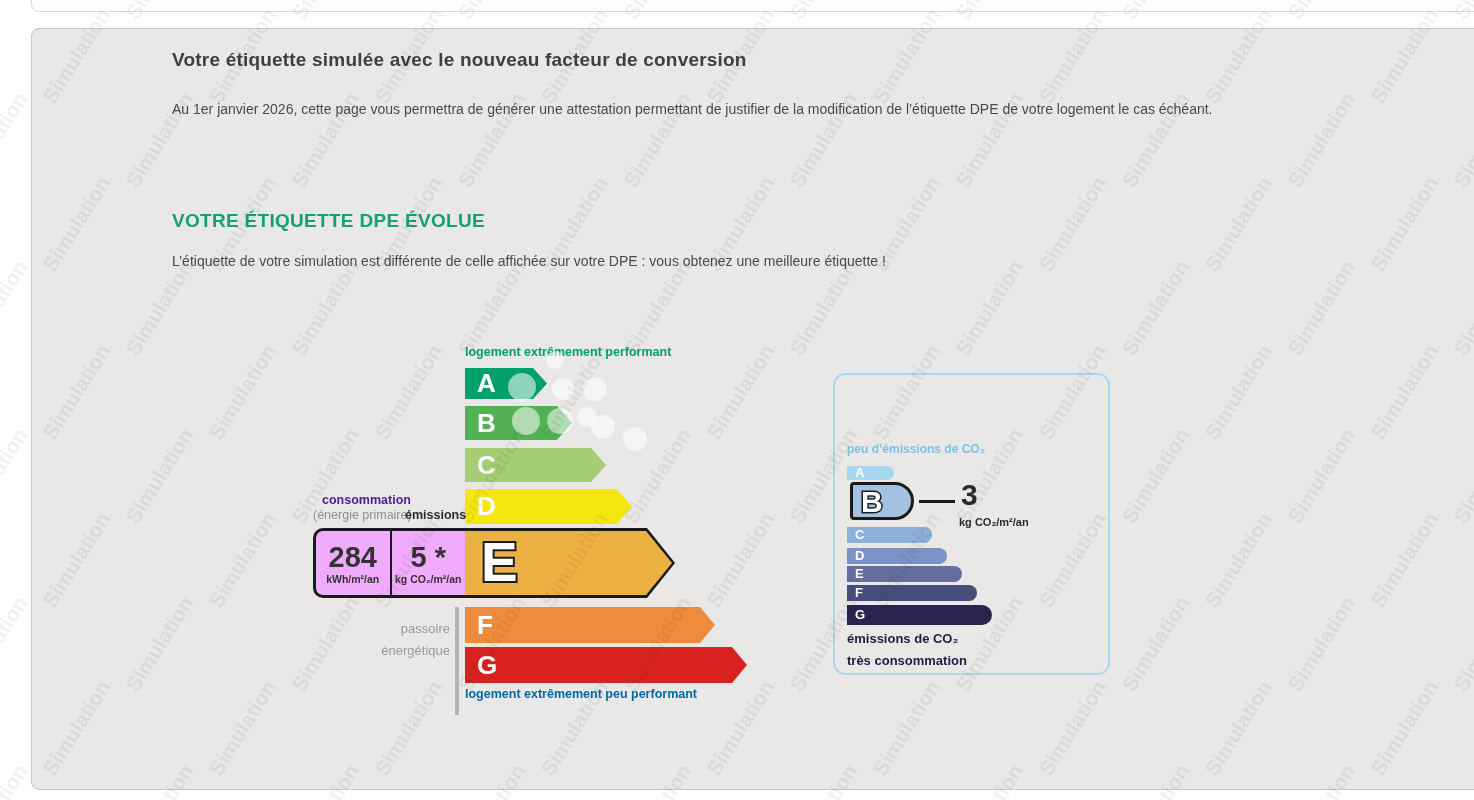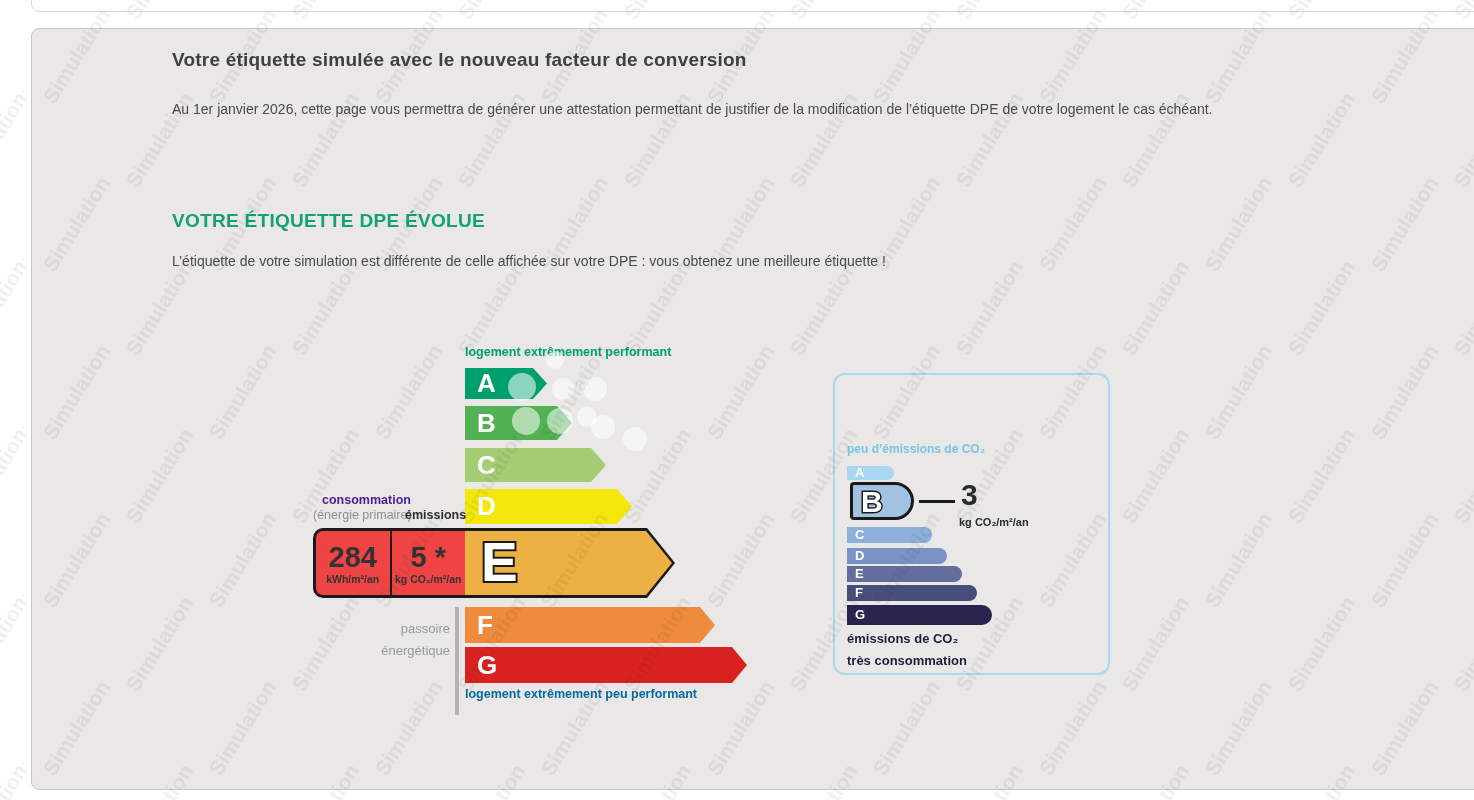--- a/index.html
+++ b/index.html
@@ -27,21 +27,21 @@
   .dpe-caption-top { position:absolute; left:433px; top:316px; font-size:12.5px; font-weight:bold; }
   .dpe-caption-bottom { position:absolute; left:433px; top:658px; font-size:12.5px; font-weight:bold; }
   .dpe-bar { position:absolute; left:433px; }
   .dpe-letter { display:block; color:#ffffff; font-weight:bold; font-size:26px; padding-left:12px; }
 
   .lbl-conso  { position:absolute; left:290px; top:464px; font-size:12.5px; font-weight:bold; color:#4c1d95; }
   .lbl-prim   { position:absolute; left:281px; top:479px; font-size:12.5px; color:#8f8f8f; }
   .lbl-emiss  { position:absolute; left:373px; top:479px; font-size:12.5px; font-weight:bold; color:#2e2e2e; }
 
   .dpe-e-row { position:absolute; left:281px; top:499px; width:362px; height:70px; }
-  .e-box { position:absolute; left:0; top:0; bottom:0; width:152px; background:#ef4444;
+  .e-box { position:absolute; left:0; top:0; bottom:0; width:152px; background:#f0abfc;
            border:3px solid #1a1a1a; border-right:none; border-radius:10px 0 0 10px; display:flex; }
   .e-cell { flex:1; display:flex; flex-direction:column; align-items:center; justify-content:center; gap:1px; }
   .e-divider { width:2px; background:#1a1a1a; }
   .e-val { font-size:29px; font-weight:bold; color:#333333; line-height:30px; }
   .e-unit { font-size:10.5px; font-weight:bold; color:#333333; }
   .e-arrow { position:absolute; left:152px; top:0; bottom:0; width:210px; background:#1a1a1a;
              clip-path:polygon(0 0, calc(100% - 28px) 0, 100% 50%, calc(100% - 28px) 100%, 0 100%); }
   .e-arrow-fill { position:absolute; left:0; top:3px; bottom:3px; width:207px;
              clip-path:polygon(0 0, calc(100% - 26px) 0, 100% 50%, calc(100% - 26px) 100%, 0 100%); }
   .e-letter { position:absolute; left:16px; top:2px; font-size:55px; font-weight:bold; color:#ffffff;

